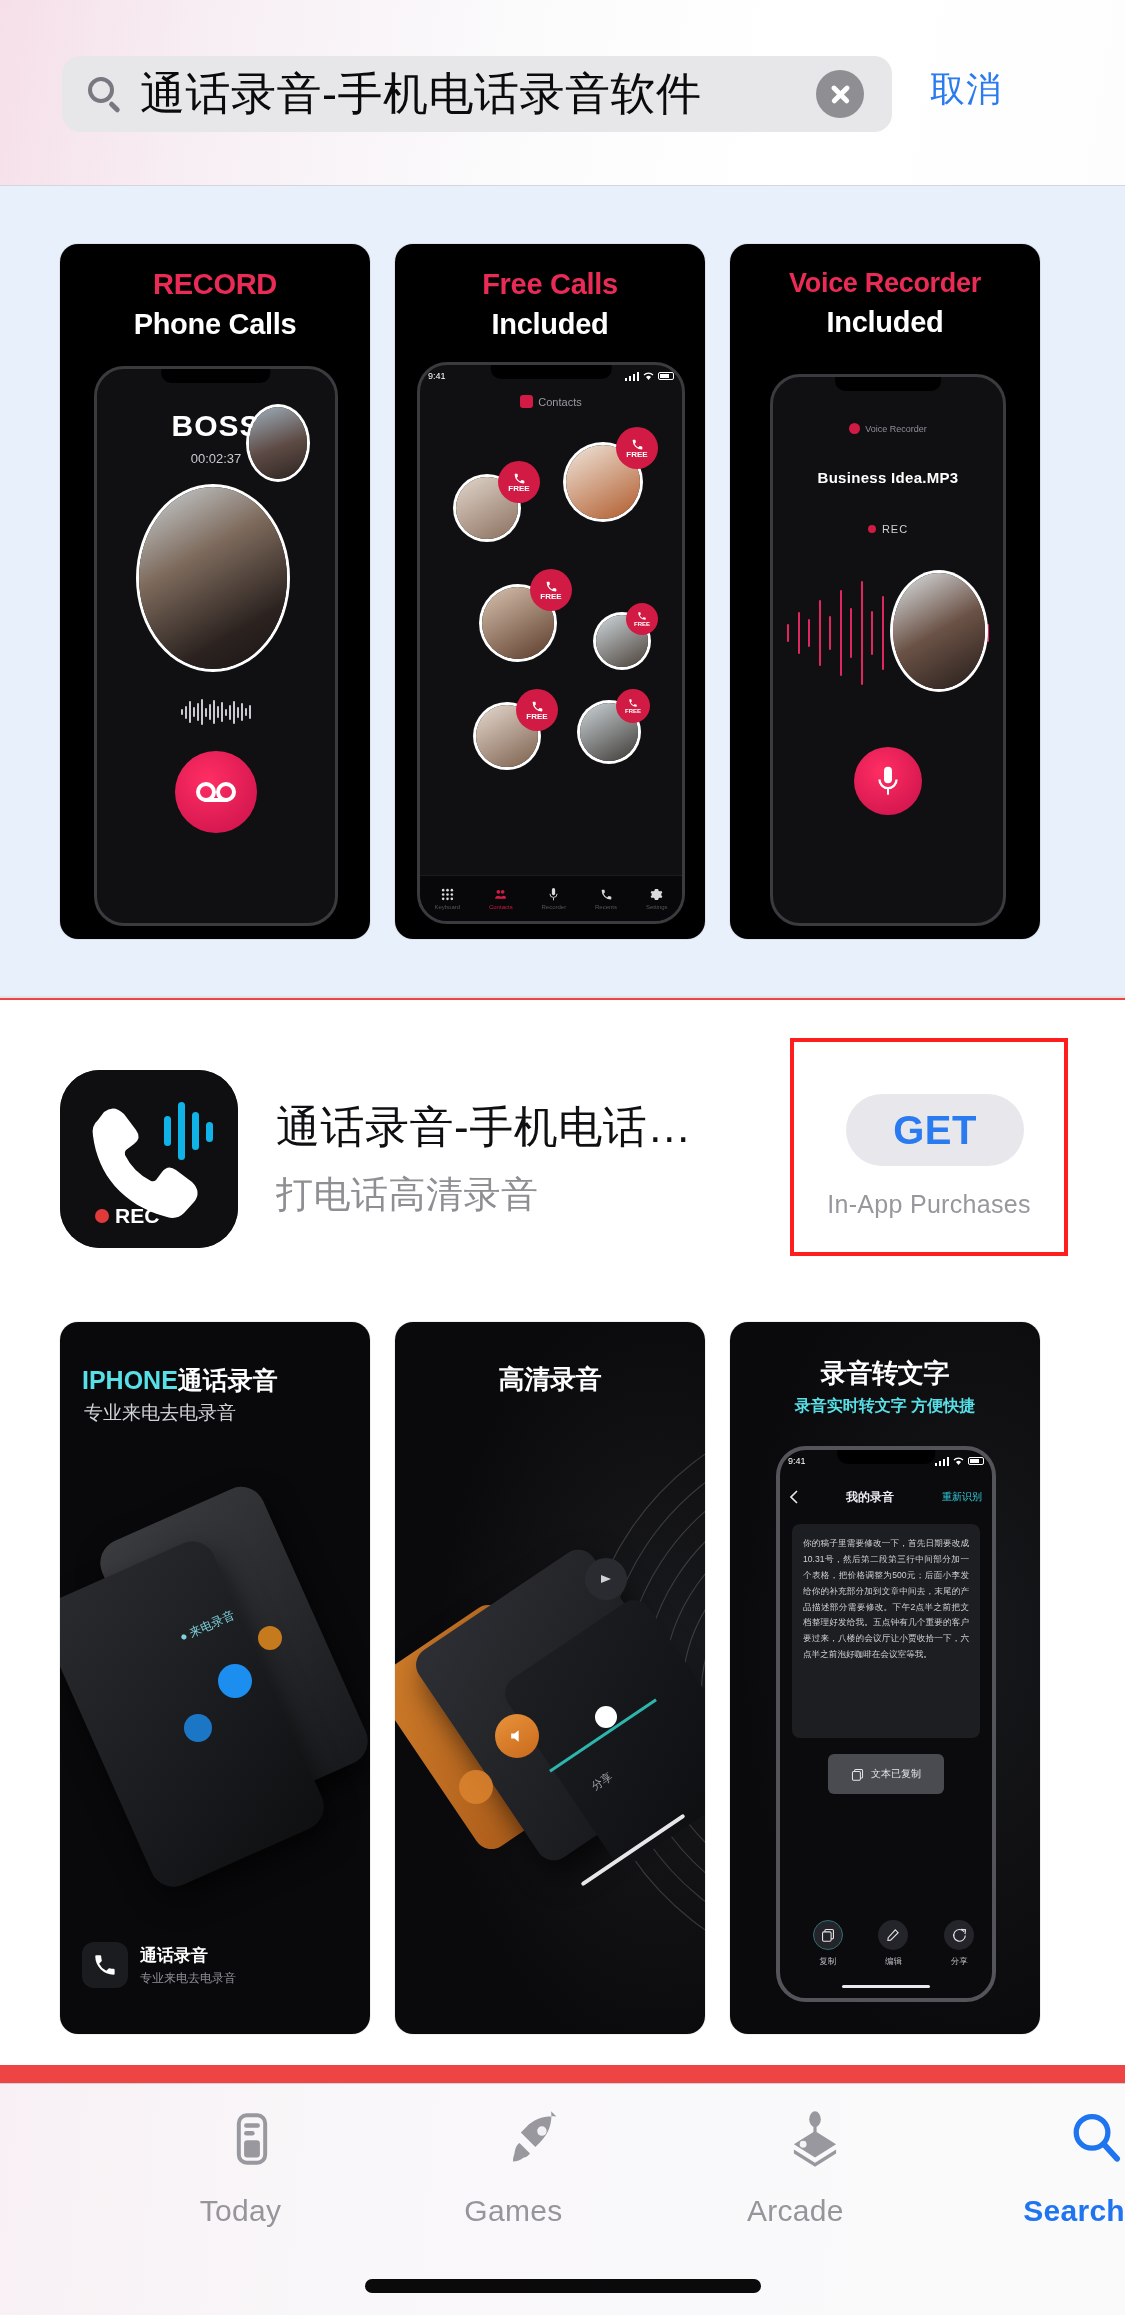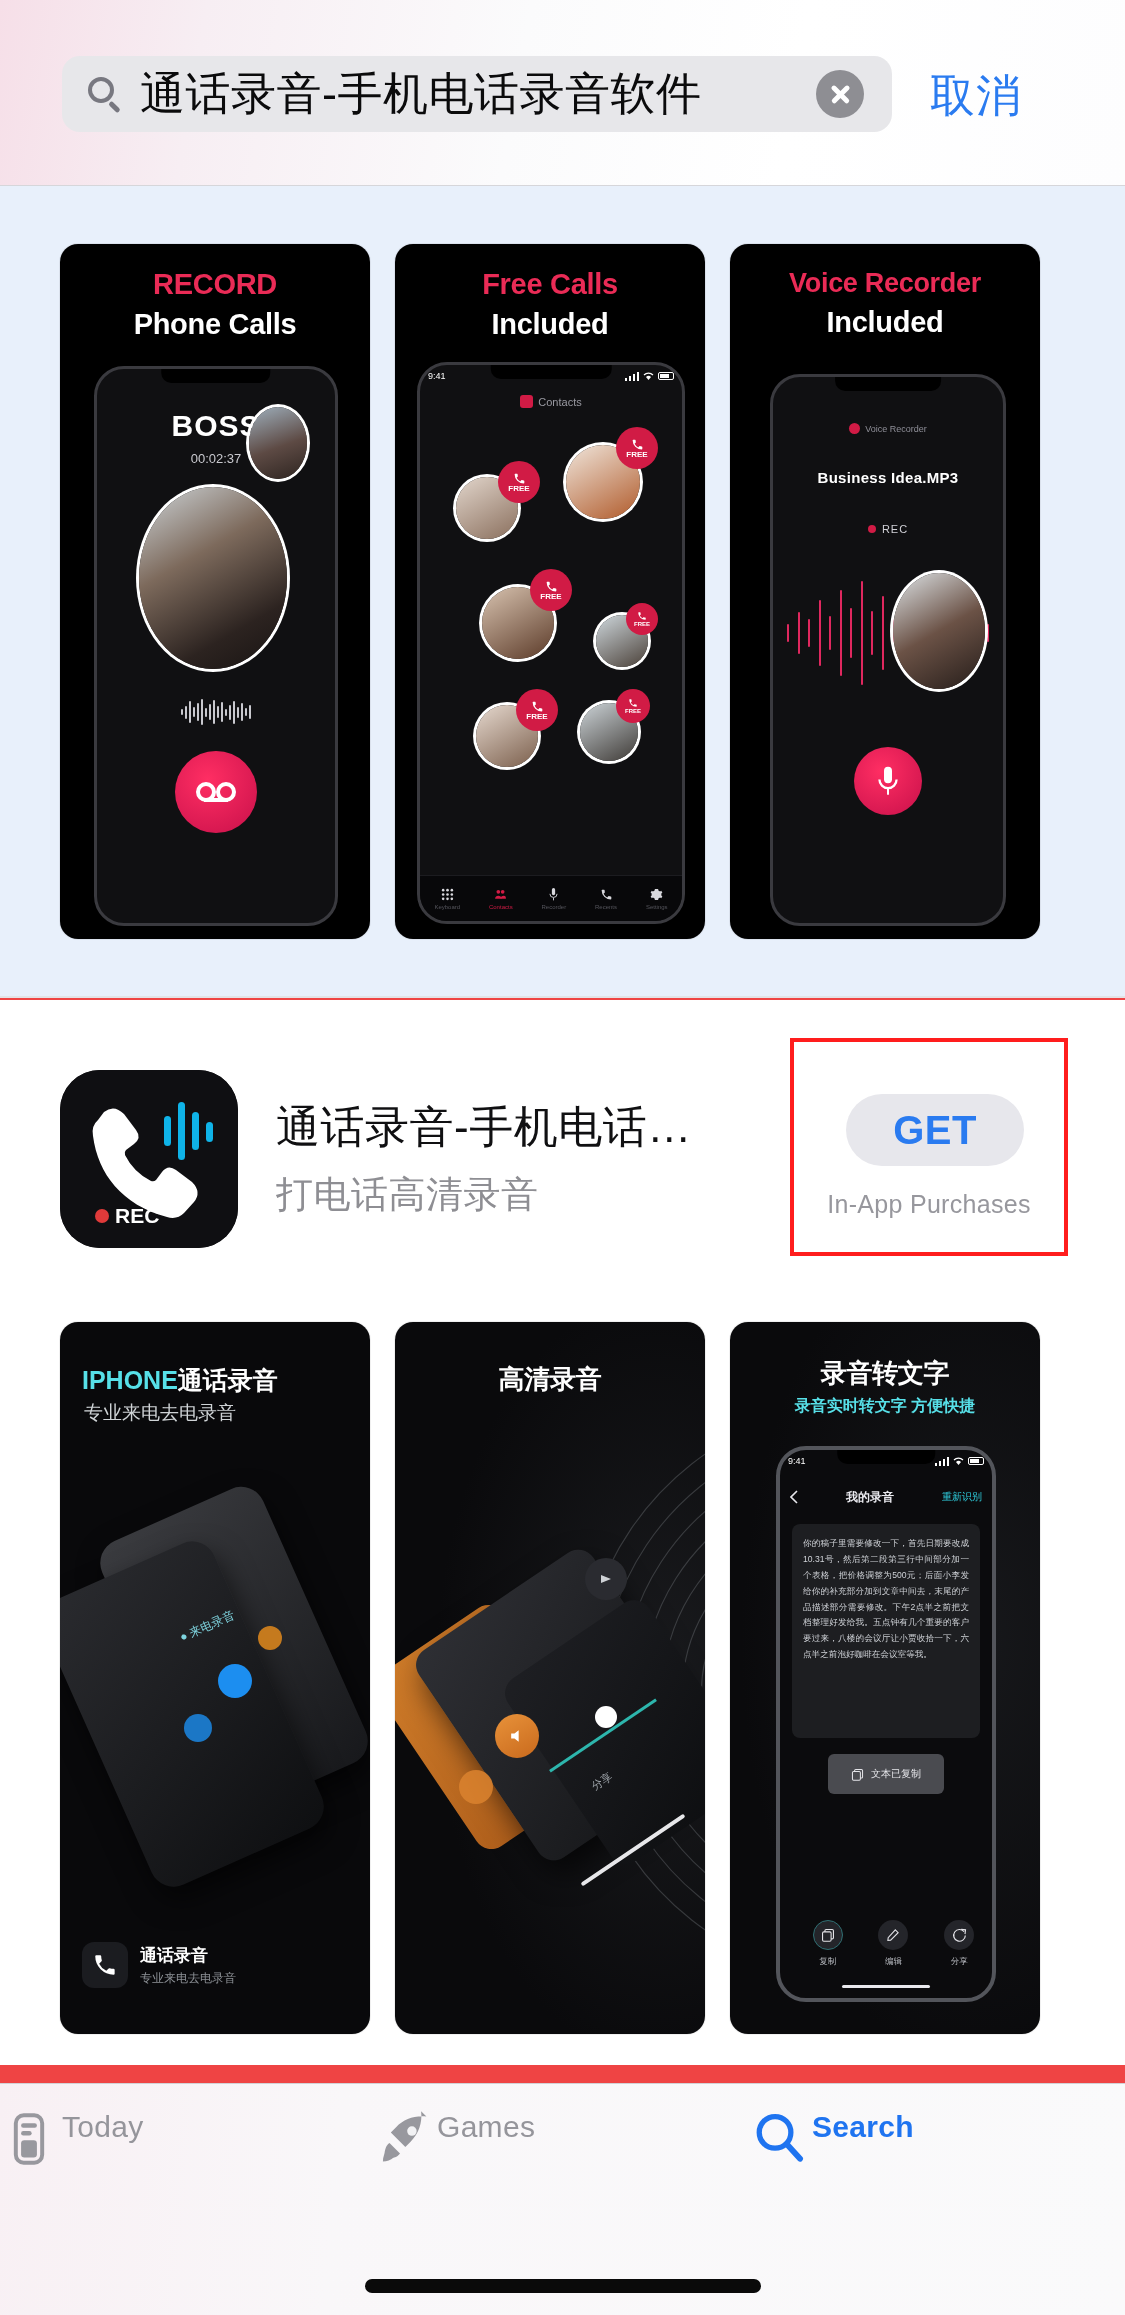--- a/index.html
+++ b/index.html
@@ -42,21 +42,21 @@
     width: 48px; height: 48px; border-radius: 50%; background: #8e8e93;
     display: flex; align-items: center; justify-content: center;
   }
   .clearbtn .bar {
     position: absolute; width: 23px; height: 4.5px; background: #fff; border-radius: 3px;
   }
   .clearbtn .bar.a { transform: rotate(45deg); }
   .clearbtn .bar.b { transform: rotate(-45deg); }
   .cancel {
     position: absolute; left: 930px; top: 66px;
-    font-size: 45px; color: #2a7bf0; letter-spacing: 1px;
+    font-size: 35px; color: #2a7bf0; letter-spacing: 1px;
   }
 
   
   .band-top {
     position: absolute; left: 0; top: 186px; width: 1125px; height: 812px;
     background: #e8f0fb;
   }
   .band-bottom-divider {
     position: absolute; left: 0; top: 996px; width: 1125px; height: 2px; background: #e3e3e6;
   }
@@ -153,21 +153,21 @@
   
   .band-low { position: absolute; left:0; top: 1300px; width:1125px; height: 765px; background:#fff; }
 
   
   .tabbar {
     position: absolute; left: 0; bottom: 0; width: 1125px; height: 232px;
     background: linear-gradient(95deg,#f8f0f4 0%, #f9f7f9 30%, #fafafb 100%);
     border-top: 1.5px solid #d2d2d6;
   }
   .tabs { position: absolute; left: 0; top: 26px; width: 1125px; display: flex; }
-  .tab { flex: 1; display: flex; align-items: flex-start; gap: 4px; }
+  .tab { flex: 1; display: flex; flex-direction: column; align-items: flex-end; gap: 26px; }
   .tab .tlabel { font-size: 30px; color: #95959b; letter-spacing: 0.3px; }
   .tab.active .tlabel { color: #1f74f0; font-weight: 700; }
   .homeind {
     position: absolute; left: 50%; transform: translateX(-50%); bottom: 22px;
     width: 396px; height: 14px; background: #0a0a0a; border-radius: 7px;
   }
 </style>
 </head>
 <body>
 
@@ -595,20 +595,30 @@
       </div>
       <div class="tab">
         <svg width="58" height="58" viewBox="0 0 44 44">
           <path d="M39 5c-9-1-17 2-23 8l-4 4 11 11 4-4c6-6 9-14 8-23z" fill="#98989e"></path>
           <circle cx="28" cy="16" r="3.6" fill="#f2f2f4"></circle>
           <path d="M11 25c-3 2-4 6-4 12 6 0 10-1 12-4z" fill="#98989e"></path>
           <path d="M9 31c-2 2-3 5-3 8 3 0 6-1 8-3z" fill="#98989e"></path>
         </svg>
         <span class="tlabel">Games</span>
       </div>
+      <div class="tab">
+        <svg width="58" height="58" viewBox="0 0 44 44">
+          <ellipse cx="22" cy="7" rx="4.4" ry="6" fill="#98989e"></ellipse>
+          <path d="M22 12 L22 28" stroke="#98989e" stroke-width="2.4"></path>
+          <path d="M22 16 L38 26 L22 36 L6 26 Z" fill="#98989e"></path>
+          <circle cx="13" cy="26" r="2.6" fill="#f4f4f6"></circle>
+          <path d="M6 30 L22 40 L38 30 L38 33 L22 43 L6 33 Z" fill="#98989e"></path>
+        </svg>
+        <span class="tlabel">Arcade</span>
+      </div>
       <div class="tab active">
         <svg width="58" height="58" viewBox="0 0 44 44">
           <circle cx="19" cy="17" r="12" fill="none" stroke="#1f74f0" stroke-width="4"></circle>
           <path d="M28 26 L38 37" stroke="#1f74f0" stroke-width="4.4" stroke-linecap="round"></path>
         </svg>
         <span class="tlabel">Search</span>
       </div>
     </div>
     <div class="homeind"></div>
   </div>

